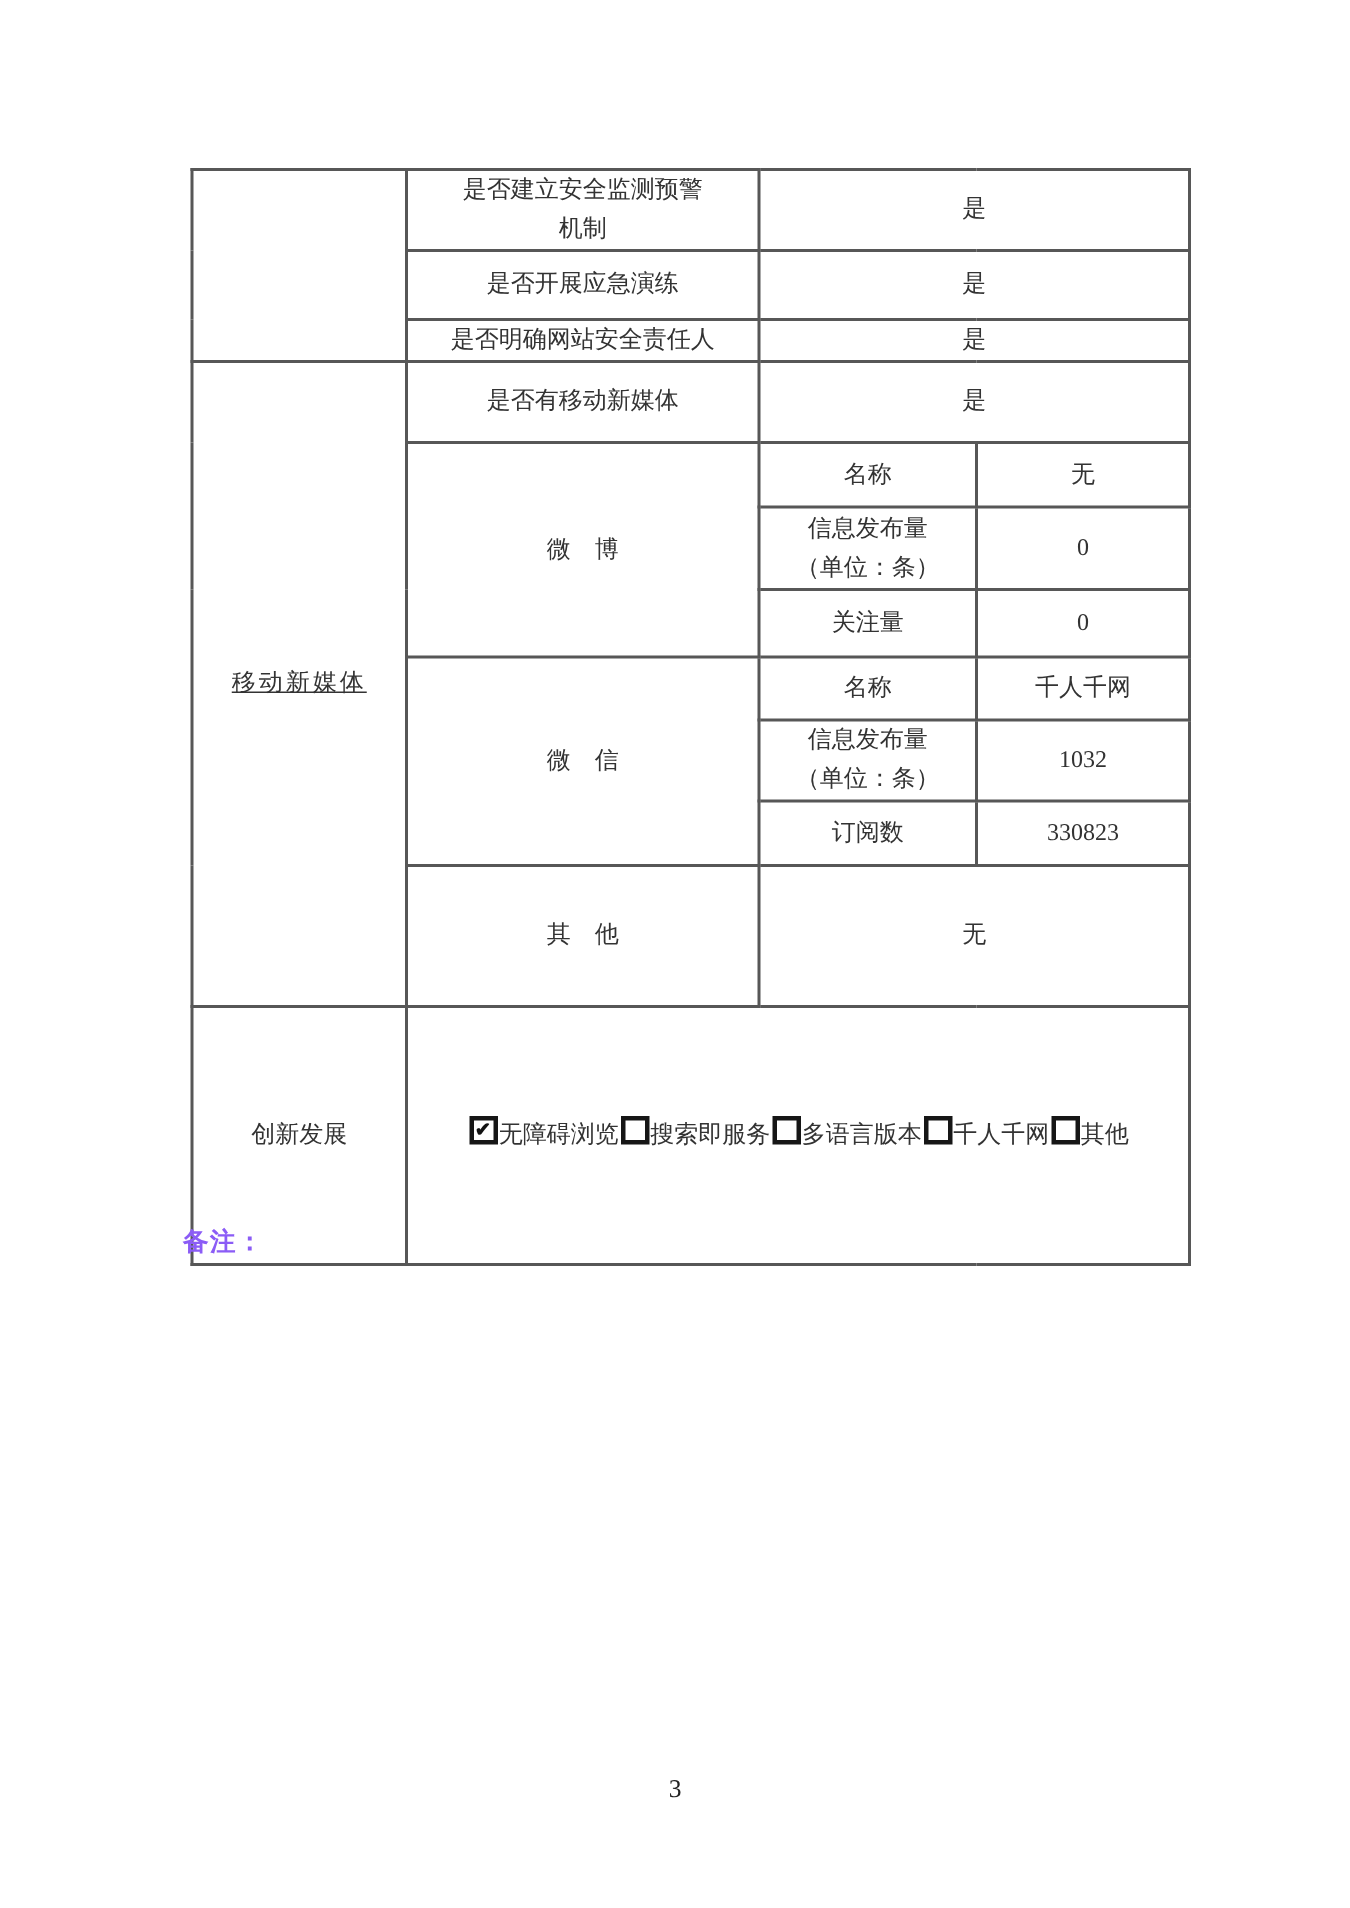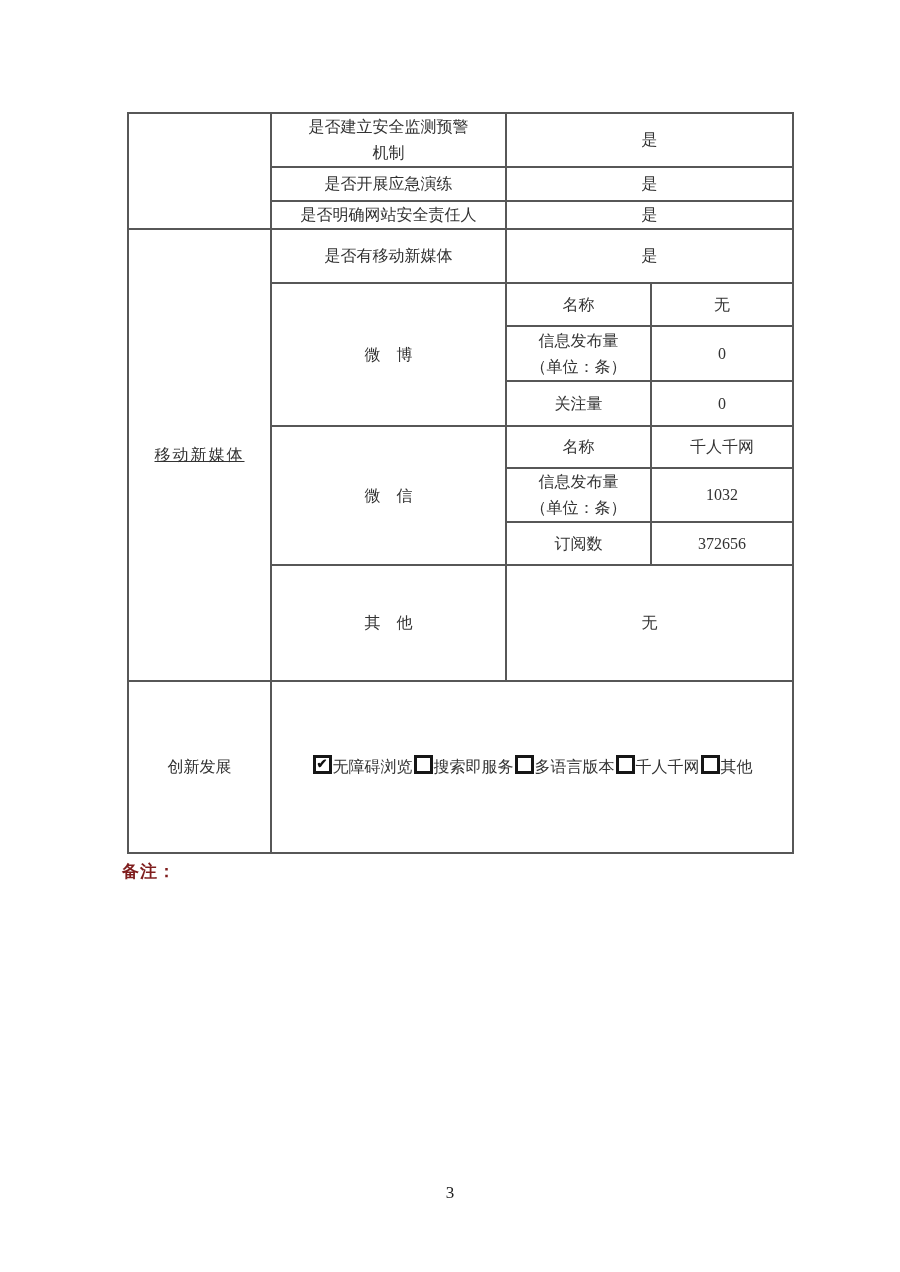--- a/index.html
+++ b/index.html
@@ -41,22 +41,22 @@
     border:3px solid #161616;
     font-size:13px;line-height:12px;
     font-weight:700;
     text-align:center;
     vertical-align:-2px;
     color:#111111;
     margin:0 1px;
     overflow:hidden;
   }
   .notes{
-    position:absolute;left:122px;top:860px;
-    font-size:17px;font-weight:bold;color:#7f1d1d;
+    position:absolute;left:122px;top:816px;
+    font-size:17px;font-weight:bold;color:#8b5cf6;
     letter-spacing:1px;
   }
   .pagenum{
     position:absolute;left:0;right:0;top:1183px;
     text-align:center;
     font-size:17px;color:#222222;
   }
 </style>
 </head>
 <body>
@@ -73,21 +73,21 @@
 
     <tbody>
         <tr style="height:54px">
       <td rowspan="3"></td>
       <td>
         <span class="line">是否建立安全监测预警</span>
         <span class="line">机制</span>
       </td>
       <td colspan="2">是</td>
     </tr>
-    <tr style="height:34px">
+    <tr style="height:46px">
       <td>
         <span class="line">是否开展应急演练</span>
       </td>
       <td colspan="2">是</td>
     </tr>
     <tr style="height:24px">
       <td>
         <span class="line">是否明确网站安全责任人</span>
       </td>
       <td colspan="2">是</td>
@@ -131,24 +131,24 @@
       <td>
         <span class="line">信息发布量</span>
         <span class="line">（单位：条）</span>
       </td>
       <td>1032</td>
     </tr>
     <tr style="height:43px">
       <td>
         <span class="line">订阅数</span>
       </td>
-      <td>372656</td>
+      <td>330823</td>
     </tr>
 
-    <tr style="height:116px">
+    <tr style="height:94px">
       <td>其　他</td>
       <td colspan="2">无</td>
     </tr>
 
     <tr style="height:172px">
       <td>创新发展</td>
       <td colspan="3" class="cbline">
         <span class="cb-item"><span class="cb">✔</span><span>无障碍浏览</span></span><span class="cb-item"><span class="cb"></span><span>搜索即服务</span></span><span class="cb-item"><span class="cb"></span><span>多语言版本</span></span><span class="cb-item"><span class="cb"></span><span>千人千网</span></span><span class="cb-item"><span class="cb"></span><span>其他</span></span>
       </td>
     </tr>

